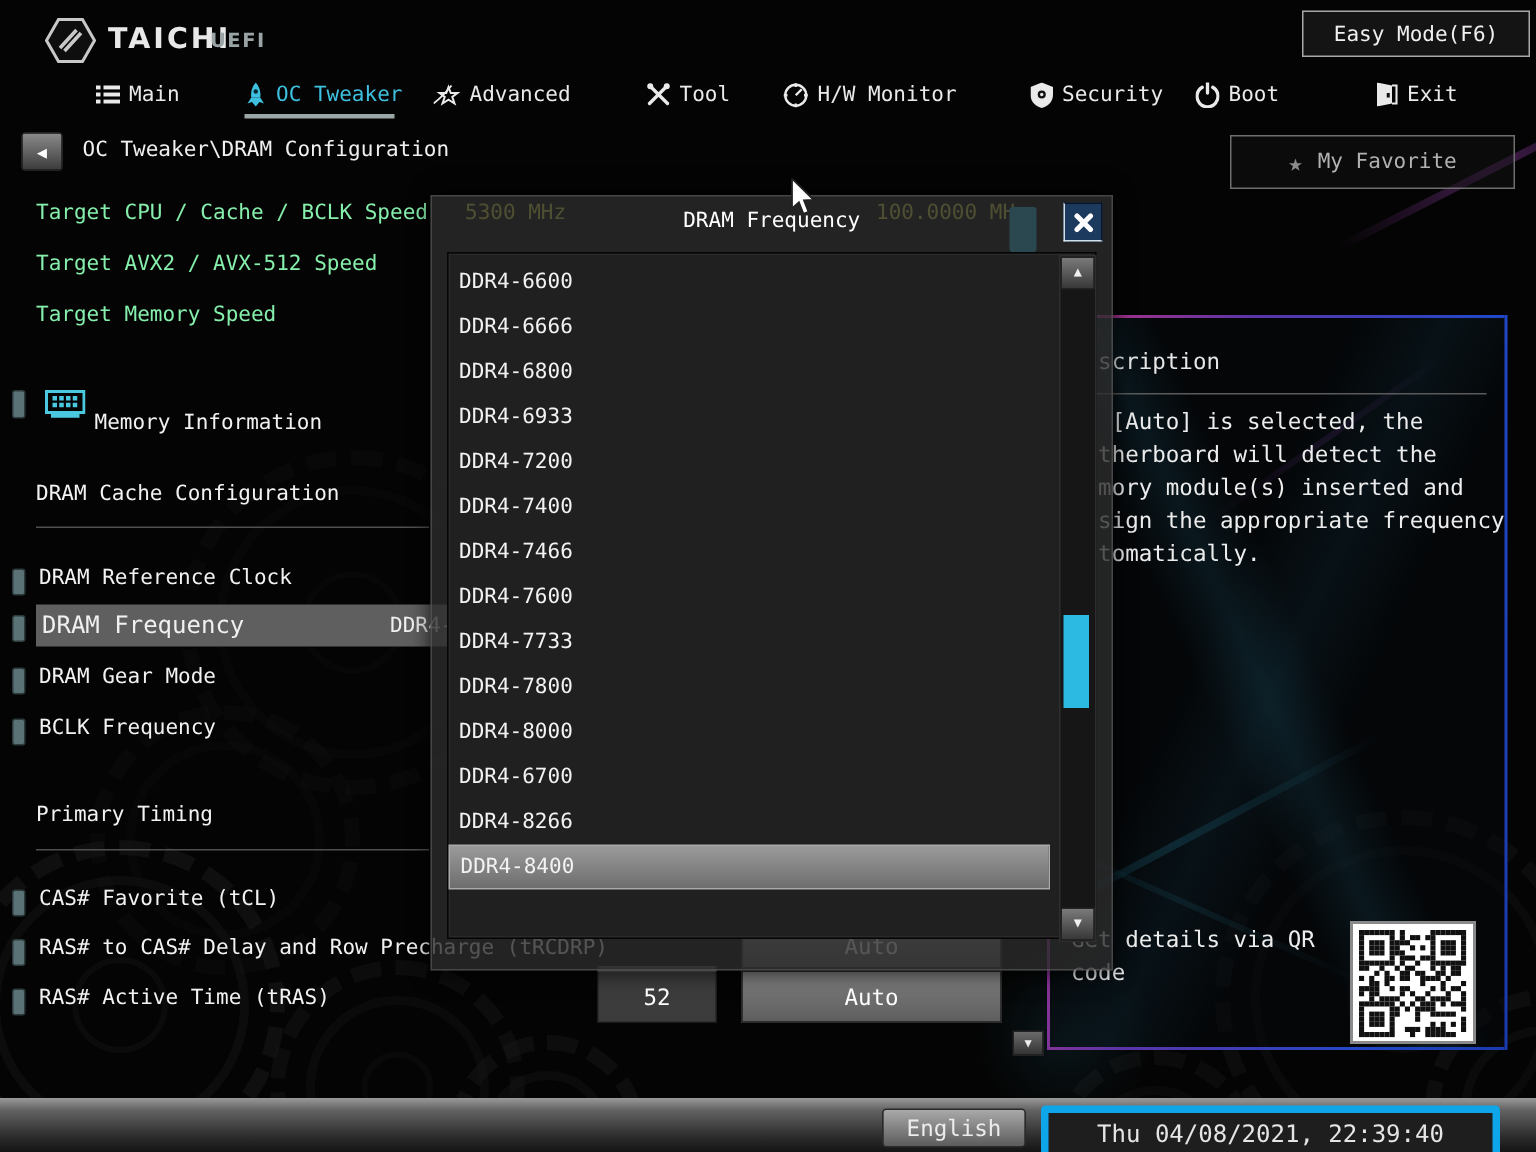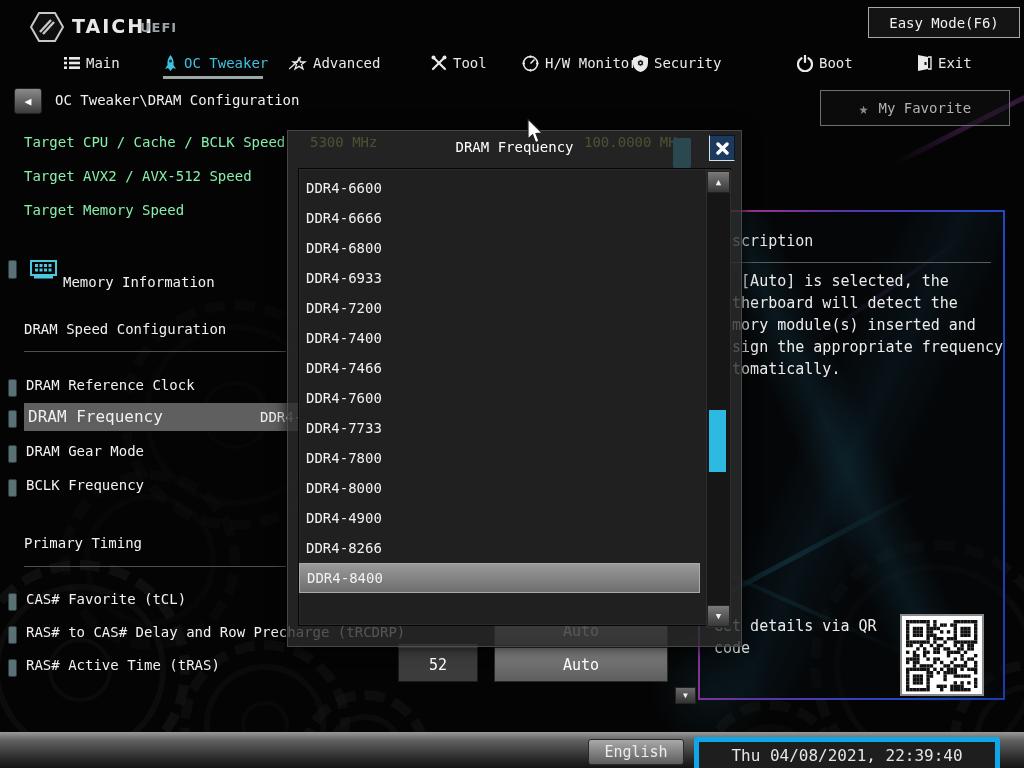--- a/index.html
+++ b/index.html
@@ -159,21 +159,21 @@
   <span>Tool</span>
 </div>
 <div class="nav-item" style="left:522px;">
   <svg width="17" height="17" viewBox="0 0 17 17">
       <circle cx="8.5" cy="8.5" r="7" fill="none" stroke="#eaeaea" stroke-width="1.6"></circle>
       <path d="M8.5 0.5 V3 M8.5 14 V16.5 M0.5 8.5 H3 M14 8.5 H16.5" stroke="#eaeaea" stroke-width="1.6"></path>
       <path d="M8.5 8.5 L12.5 4.5" stroke="#eaeaea" stroke-width="1.6"></path>
     </svg>
   <span>H/W Monitor</span>
 </div>
-<div class="nav-item" style="left:633px;text-align:center;">
+<div class="nav-item" style="left:687px;text-align:center;">
   <svg width="15" height="17" viewBox="0 0 15 17">
       <path d="M7.5 0 L15 3 V8 C15 13 11.5 16 7.5 17 C3.5 16 0 13 0 8 V3 Z" fill="#eaeaea"></path>
       <circle cx="7.5" cy="8" r="3.2" fill="#111" stroke="#eaeaea" stroke-width="1"></circle>
       <circle cx="7.5" cy="8" r="1.1" fill="#eaeaea"></circle>
     </svg>
   <span>Security</span>
 </div>
 <div class="nav-item" style="left:797px;">
   <svg width="16" height="17" viewBox="0 0 16 17">
       <path d="M4.5 3.2 A7 7 0 1 0 11.5 3.2" fill="none" stroke="#eaeaea" stroke-width="2.2" stroke-linecap="round"></path>
@@ -217,21 +217,21 @@
       <rect x="18.5" y="4" width="3" height="3"></rect>
       <rect x="5" y="8.5" width="3" height="3"></rect>
       <rect x="9.5" y="8.5" width="3" height="3"></rect>
       <rect x="14" y="8.5" width="3" height="3"></rect>
       <rect x="18.5" y="8.5" width="3" height="3"></rect>
       <rect x="4" y="16" width="19" height="2.5"></rect>
     </g>
 </svg>
 <div class="abs menu-item" style="left:63px;top:262px;margin-top:12px;">Memory Information</div>
 
-<div class="abs menu-item" style="left:24px;top:321px;">DRAM Speed Configuration</div>
+<div class="abs menu-item" style="left:24px;top:321px;">DRAM Cache Configuration</div>
 <div class="abs sep" style="left:24px;top:351px;width:262px;"></div>
 
 <div class="abs mi-marker" style="left:8px;top:379px;height:16px;"></div>
 <div class="abs menu-item" style="left:26px;top:377px;">DRAM Reference Clock</div>
 
 <div class="abs mi-marker" style="left:8px;top:410px;height:16px;"></div>
 <div class="abs hl-row" style="left:24px;top:403px;width:560px;">
   <span style="position:absolute;left:4px;">DRAM Frequency</span>
   <span style="position:absolute;left:236px;font-size:14px;">DDR4-8400</span>
 </div>
@@ -517,21 +517,21 @@
     <div class="opt">DDR4-6666</div>
     <div class="opt">DDR4-6800</div>
     <div class="opt">DDR4-6933</div>
     <div class="opt">DDR4-7200</div>
     <div class="opt">DDR4-7400</div>
     <div class="opt">DDR4-7466</div>
     <div class="opt">DDR4-7600</div>
     <div class="opt">DDR4-7733</div>
     <div class="opt">DDR4-7800</div>
     <div class="opt">DDR4-8000</div>
-    <div class="opt">DDR4-4900</div>
+    <div class="opt">DDR4-6700</div>
     <div class="opt">DDR4-8266</div>
     <div class="opt sel">DDR4-8400</div>
   </div>
   <div class="abs sb" style="left:418px;top:39px;width:23px;height:456px;">
     <div class="abs sb-btn" style="left:0;top:0;width:21px;height:20px;">
       <span>▲</span>
     </div>
     <div class="abs sb-thumb" style="left:2px;top:239px;width:17px;height:62px;"></div>
     <div class="abs sb-btn" style="left:0;bottom:0;width:21px;height:20px;">
       <span>▼</span>

